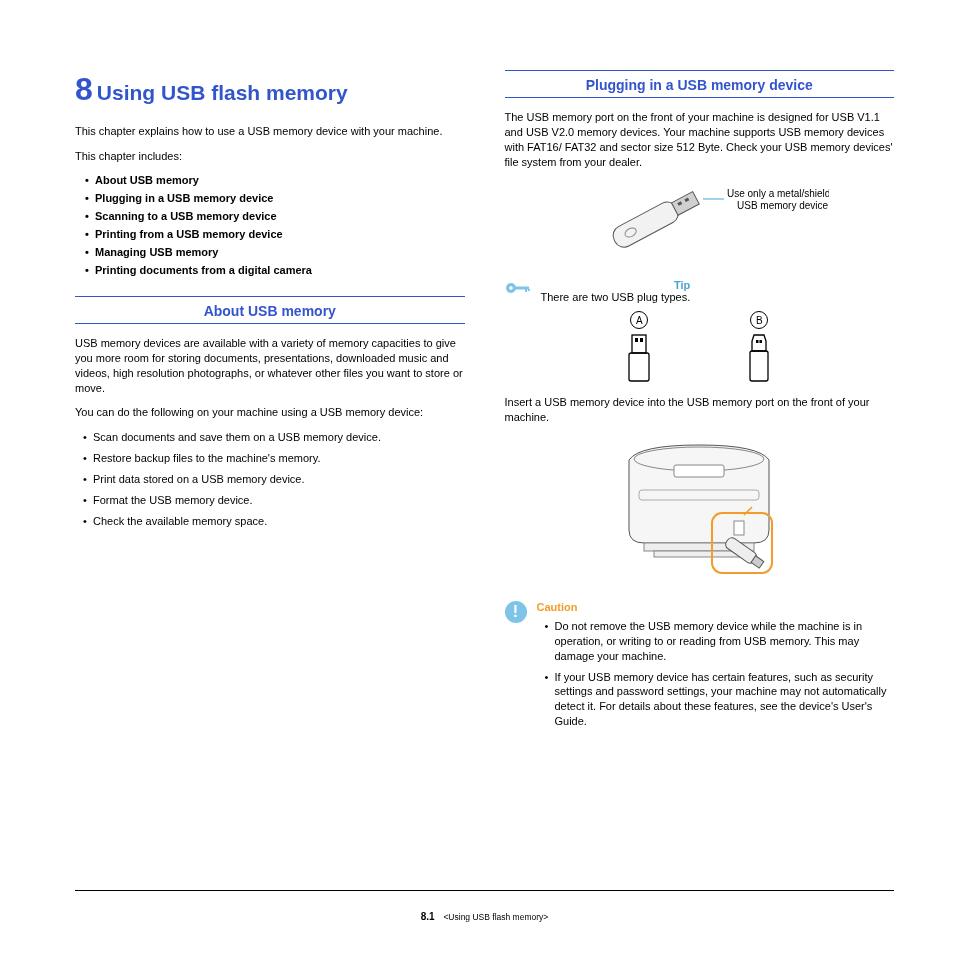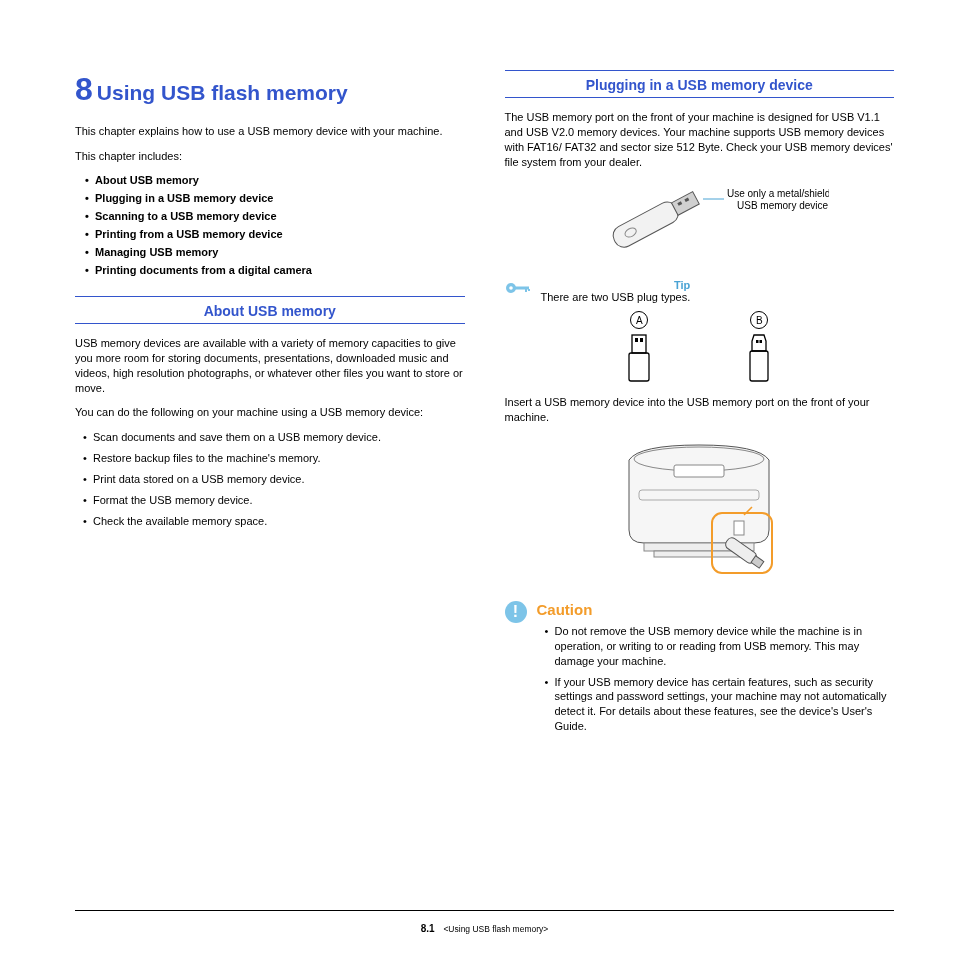--- a/index.html
+++ b/index.html
@@ -57,39 +57,39 @@
   .bullets { list-style: none; padding: 0 0 0 8px; margin: 6px 0 10px 0; }
   .bullets li { position: relative; padding-left: 10px; margin-bottom: 6px; line-height: 1.35; }
   .bullets li::before { content: "•"; position: absolute; left: 0; }
   .usb-drive-figure { text-align: center; margin: 10px 0 18px 0; position: relative; }
   .tip-row { display: flex; align-items: flex-start; gap: 10px; margin: 8px 0 6px 0; }
   .tip-label { color: #4aa3d4; font-weight: bold; font-size: 11px; text-align: right; }
   .tip-icon {
     width: 26px; height: 14px; flex: 0 0 26px; margin-top: 2px;
   }
   .caution-row { display: flex; align-items: flex-start; gap: 10px; margin: 12px 0 0 0; }
-  .caution-label { color: #f39c2a; font-weight: bold; font-size: 15px; }
+  .caution-label { color: #f39c2a; font-weight: bold; font-size: 11px; }
   .caution-icon {
     width: 22px; height: 22px; border-radius: 50%;
     background: #7dc4e8; color: #fff; font-weight: bold;
     display: flex; align-items: center; justify-content: center;
     font-size: 16px; flex: 0 0 22px;
   }
   .plug-types { display: flex; justify-content: center; gap: 90px; margin: 8px 0 12px 0; }
   .plug { display: flex; flex-direction: column; align-items: center; gap: 4px; }
   .plug-label {
     width: 16px; height: 16px; border: 1.2px solid #000; border-radius: 50%;
     display: flex; align-items: center; justify-content: center;
     font-size: 10px; font-weight: normal;
   }
   .footer {
     position: absolute;
-    bottom: 20px; left: 75px; right: 60px;
+    bottom: 32px; left: 75px; right: 60px;
     border-top: 1px solid #000;
-    padding-top: 12px;
+    padding-top: 20px;
     text-align: center;
     font-size: 10px;
   }
   .footer .pn { font-weight: bold; }
   .footer .crumb { font-size: 8.5px; margin-left: 6px; }
   .printer-figure { text-align: center; margin: 8px 0 14px 0; }
 </style>
 </head>
 <body>
 

